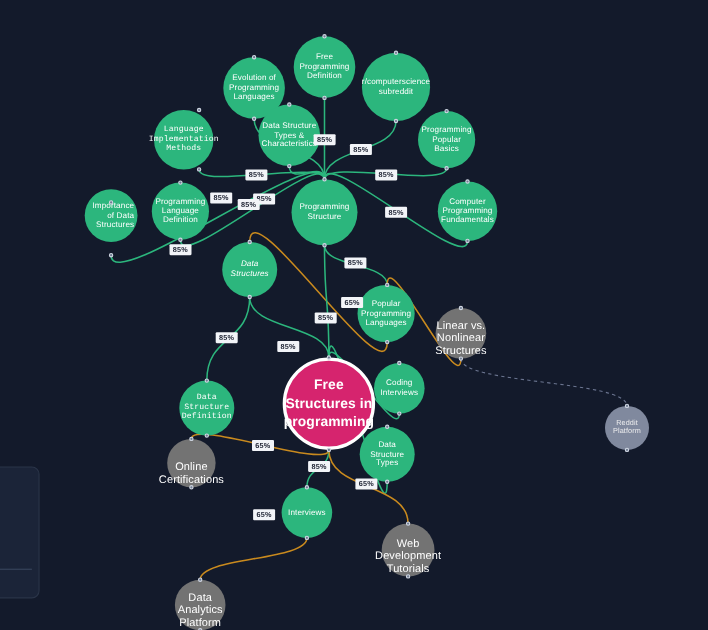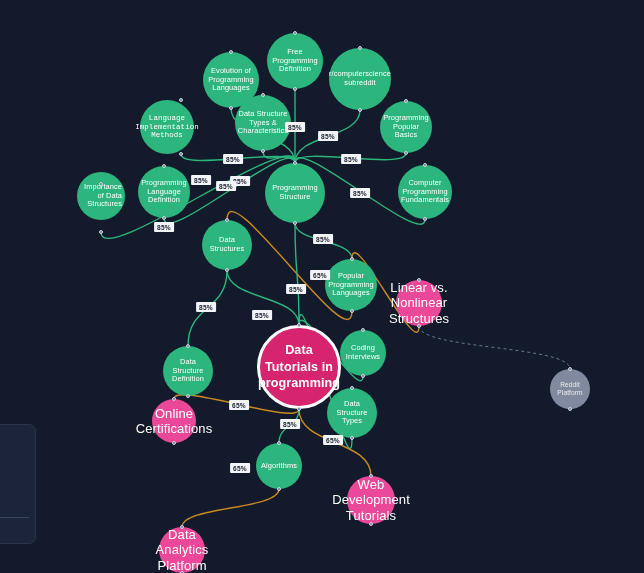--- a/index.html
+++ b/index.html
@@ -33,21 +33,21 @@
     line-height: 1.18;
     user-select: none;
     cursor: pointer;
   }
   .node-label {
     padding: 0 3px;
     word-wrap: break-word;
     letter-spacing: .1px;
   }
   .node.green { background: #2cb67d; font-size: 7.4px; }
-  .node.orange { background: #ec4899; font-size: 13px; }
+  .node.orange { background: #737373; font-size: 10px; align-items: flex-end; }
   .node.grey { background: #8a93a8; font-size: 6.6px; opacity: .92; }
   .node.center {
     background: #d6246e;
     border: 3px solid #ffffff;
     font-size: 12.6px;
     font-weight: 600;
     line-height: 1.3;
   }
   .handle {
     position: absolute;
@@ -126,21 +126,21 @@
       <path d="M 174 399 C 174 381, 299 427, 299 409" fill="none" stroke="#c98a1e" stroke-width="1.4"></path>
       <path d="M 299 325 C 299 296.95, 363 404.05, 363 376" fill="none" stroke="#2cb67d" stroke-width="1.4"></path>
       <path d="M 299 325 C 299 262.85, 352 500.15, 352 438" fill="none" stroke="#2cb67d" stroke-width="1.4"></path>
       <path d="M 299 409 C 299 427.7, 279 424.3, 279 443" fill="none" stroke="#2cb67d" stroke-width="1.4"></path>
       <path d="M 299 409 C 299 445.85, 371 439.15, 371 476" fill="none" stroke="#c98a1e" stroke-width="1.4"></path>
       <path d="M 279 489 C 279 509.9, 182 506.1, 182 527" fill="none" stroke="#c98a1e" stroke-width="1.4"></path>
     </svg>
 
   <div id="node-layer">
       <div class="node center" style="left: 257px; top: 325px; width: 84px; height: 84px;">
-        <span class="node-label">Data Tutorials in programming</span>
+        <span class="node-label">Free Structures in programming</span>
       </div>
       <div class="handle" style="left: 297px; top: 323px;"></div>
       <div class="handle" style="left: 297px; top: 407px;"></div>
       <div class="node green" style="left: 267px; top: 33px; width: 56px; height: 56px;">
         <span class="node-label">Free Programming Definition</span>
       </div>
       <div class="handle" style="left: 293px; top: 31px;"></div>
       <div class="handle" style="left: 293px; top: 87px;"></div>
       <div class="node green" style="left: 203px; top: 52px; width: 56px; height: 56px;">
         <span class="node-label">Evolution of Programming Languages</span>
@@ -180,62 +180,62 @@
       <div class="node green" style="left: 265px; top: 163px; width: 60px; height: 60px;">
         <span class="node-label">Programming Structure</span>
       </div>
       <div class="handle" style="left: 293px; top: 161px;"></div>
       <div class="handle" style="left: 293px; top: 221px;"></div>
       <div class="node green" style="left: 398px; top: 165px; width: 54px; height: 54px;">
         <span class="node-label">Computer Programming Fundamentals</span>
       </div>
       <div class="handle" style="left: 423px; top: 163px;"></div>
       <div class="handle" style="left: 423px; top: 217px;"></div>
-      <div class="node green" style="left: 202px; top: 220px; width: 50px; height: 50px;">
+      <div class="node green" style="left: 202px; top: 220px; width: 50px; height: 50px; font-style: italic;">
         <span class="node-label">Data Structures</span>
       </div>
       <div class="handle" style="left: 225px; top: 218px;"></div>
       <div class="handle" style="left: 225px; top: 268px;"></div>
       <div class="node green" style="left: 325px; top: 259px; width: 52px; height: 52px;">
         <span class="node-label">Popular Programming Languages</span>
       </div>
       <div class="handle" style="left: 350px; top: 257px;"></div>
       <div class="handle" style="left: 350px; top: 309px;"></div>
       <div class="node orange" style="left: 396px; top: 280px; width: 46px; height: 46px;">
         <span class="node-label">Linear vs. Nonlinear Structures</span>
       </div>
       <div class="handle" style="left: 417px; top: 278px;"></div>
       <div class="handle" style="left: 417px; top: 324px;"></div>
       <div class="node grey" style="left: 550px; top: 369px; width: 40px; height: 40px;">
         <span class="node-label">Reddit Platform</span>
       </div>
       <div class="handle" style="left: 568px; top: 367px;"></div>
       <div class="handle" style="left: 568px; top: 407px;"></div>
-      <div class="node green" style="left: 163px; top: 346px; width: 50px; height: 50px;">
+      <div class="node green" style="left: 163px; top: 346px; width: 50px; height: 50px; font-family: Liberation Mono, monospace;">
         <span class="node-label">Data Structure Definition</span>
       </div>
       <div class="handle" style="left: 186px; top: 344px;"></div>
       <div class="handle" style="left: 186px; top: 394px;"></div>
       <div class="node green" style="left: 340px; top: 330px; width: 46px; height: 46px;">
         <span class="node-label">Coding Interviews</span>
       </div>
       <div class="handle" style="left: 361px; top: 328px;"></div>
       <div class="handle" style="left: 361px; top: 374px;"></div>
       <div class="node green" style="left: 327px; top: 388px; width: 50px; height: 50px;">
         <span class="node-label">Data Structure Types</span>
       </div>
       <div class="handle" style="left: 350px; top: 386px;"></div>
       <div class="handle" style="left: 350px; top: 436px;"></div>
       <div class="node orange" style="left: 152px; top: 399px; width: 44px; height: 44px;">
         <span class="node-label">Online Certifications</span>
       </div>
       <div class="handle" style="left: 172px; top: 397px;"></div>
       <div class="handle" style="left: 172px; top: 441px;"></div>
       <div class="node green" style="left: 256px; top: 443px; width: 46px; height: 46px;">
-        <span class="node-label">Algorithms</span>
+        <span class="node-label">Interviews</span>
       </div>
       <div class="handle" style="left: 277px; top: 441px;"></div>
       <div class="handle" style="left: 277px; top: 487px;"></div>
       <div class="node orange" style="left: 347px; top: 476px; width: 48px; height: 48px;">
         <span class="node-label">Web Development Tutorials</span>
       </div>
       <div class="handle" style="left: 369px; top: 474px;"></div>
       <div class="handle" style="left: 369px; top: 522px;"></div>
       <div class="node orange" style="left: 159px; top: 527px; width: 46px; height: 46px;">
         <span class="node-label">Data Analytics Platform</span>

